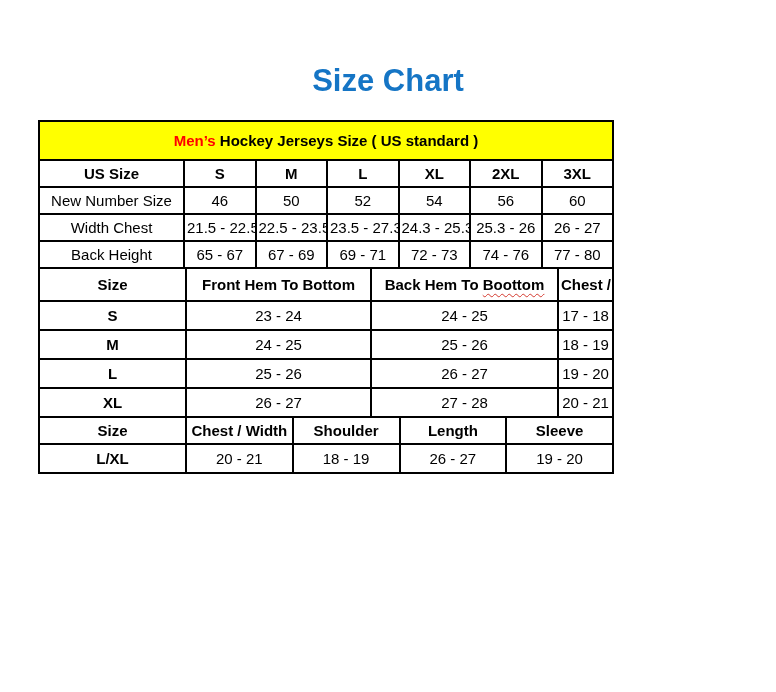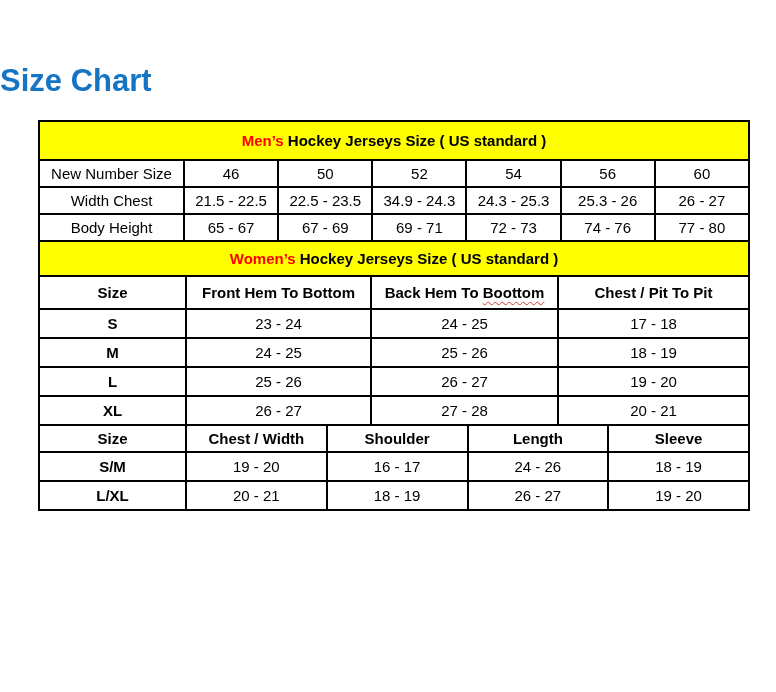--- a/index.html
+++ b/index.html
@@ -11,31 +11,31 @@
   html,body{margin:0;padding:0;background:#fff;}
   .page{
     position:relative;
     width:776px;height:692px;
     background:#ffffff;
     overflow:hidden;
     font-family:"Liberation Sans",sans-serif;
   }
   h1.page-title{
     margin:62px 0 0 0;
-    text-align:left;
+    text-align:center;
     font-size:31px;
     line-height:38px;
     font-weight:bold;
     color:var(--title-blue);
   }
   .tables{width:700px;margin:20px 0 0 38px;}
   table.size-table{
     border-collapse:collapse;
     table-layout:fixed;
-    width:712px;
+    width:576px;
   }
   table.size-table + table.size-table{margin-top:-2px;}
   table.size-table td{
     border:2px solid var(--border-black);
     text-align:center;
     vertical-align:middle;
     font-size:15px;
     color:#000;
     padding:0 2px;
     white-space:nowrap;
@@ -78,61 +78,67 @@
 
     <table class="size-table" data-table="mens">
       <colgroup>
           <col class="c-label">
           <col span="6">
         </colgroup>
       <tbody>
           <tr class="band-row">
             <td class="band" colspan="7"><span class="band-red">Men’s</span><span> Hockey Jerseys Size ( US standard )</span></td>
           </tr>
+          <tr class="header-row">
+            <td class="th">US Size</td>
+            <td class="th">S</td>
+            <td class="th">M</td>
+            <td class="th">L</td>
+            <td class="th">XL</td>
+            <td class="th">2XL</td>
+            <td class="th">3XL</td>
+          </tr>
           <tr class="data-row">
             <td class="row-label">New Number Size</td>
             <td class="val">46</td>
             <td class="val">50</td>
             <td class="val">52</td>
             <td class="val">54</td>
             <td class="val">56</td>
             <td class="val">60</td>
           </tr>
           <tr class="data-row">
             <td class="row-label">Width Chest</td>
             <td class="val">21.5 - 22.5</td>
             <td class="val">22.5 - 23.5</td>
-            <td class="val">34.9 - 24.3</td>
+            <td class="val">23.5 - 27.3</td>
             <td class="val">24.3 - 25.3</td>
             <td class="val">25.3 - 26</td>
             <td class="val">26 - 27</td>
           </tr>
           <tr class="data-row">
-            <td class="row-label">Body Height</td>
+            <td class="row-label">Back Height</td>
             <td class="val">65 - 67</td>
             <td class="val">67 - 69</td>
             <td class="val">69 - 71</td>
             <td class="val">72 - 73</td>
             <td class="val">74 - 76</td>
             <td class="val">77 - 80</td>
           </tr>
         </tbody>
     </table>
 
     <table class="size-table" data-table="womens">
       <colgroup>
           <col class="c-label2">
           <col class="c-w1">
           <col class="c-w2">
           <col>
         </colgroup>
       <tbody>
-          <tr class="band-row">
-            <td class="band" colspan="4"><span class="band-red">Women’s</span><span> Hockey Jerseys Size ( US standard )</span></td>
-          </tr>
           <tr class="header-row">
             <td class="th">Size</td>
             <td class="th">Front Hem To Bottom</td>
             <td class="th"><span>Back Hem To </span><span class="wavy">Boottom</span></td>
             <td class="th">Chest / Pit To Pit</td>
           </tr>
           <tr class="data-row">
             <td class="row-label">S</td>
             <td class="val">23 - 24</td>
             <td class="val">24 - 25</td>
@@ -166,27 +172,20 @@
         </colgroup>
       <tbody>
           <tr class="header-row">
             <td class="th">Size</td>
             <td class="th">Chest / Width</td>
             <td class="th">Shoulder</td>
             <td class="th">Length</td>
             <td class="th">Sleeve</td>
           </tr>
           <tr class="data-row">
-            <td class="row-label">S/M</td>
-            <td class="val">19 - 20</td>
-            <td class="val">16 - 17</td>
-            <td class="val">24 - 26</td>
-            <td class="val">18 - 19</td>
-          </tr>
-          <tr class="data-row">
             <td class="row-label">L/XL</td>
             <td class="val">20 - 21</td>
             <td class="val">18 - 19</td>
             <td class="val">26 - 27</td>
             <td class="val">19 - 20</td>
           </tr>
         </tbody>
     </table>
 
   </div>

